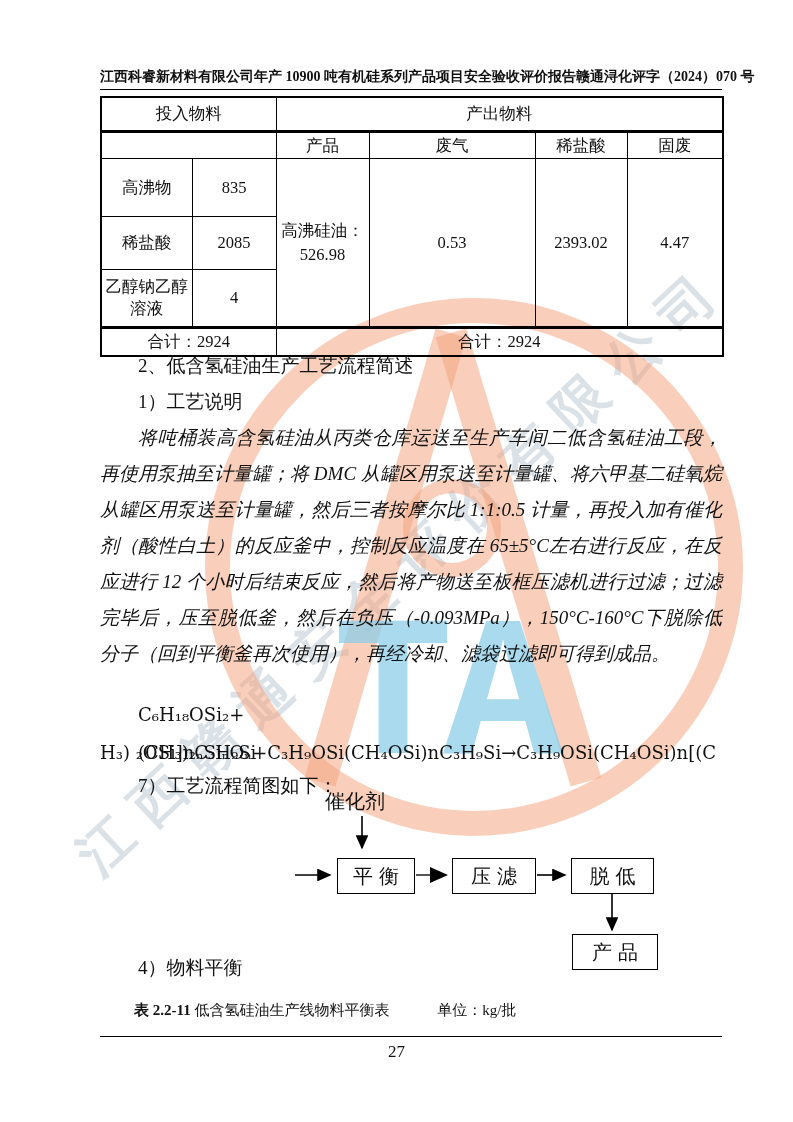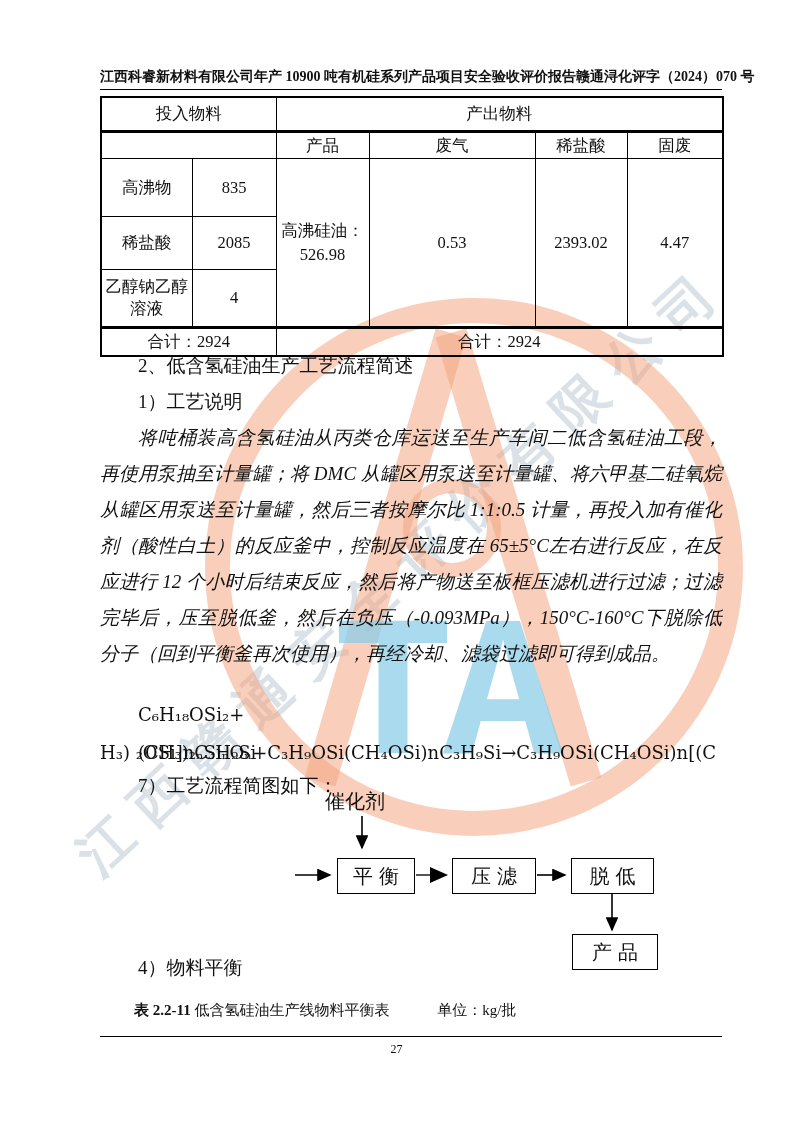--- a/index.html
+++ b/index.html
@@ -44,21 +44,21 @@
   .equation{font-family:"DejaVu Serif","DejaVu Sans",serif;font-size:18px;line-height:38px;}
   
   .diagram{position:absolute;left:92px;top:786px;width:622px;height:196px;font-size:20px;}
   .dbox{position:absolute;border:1.5px solid #000;display:flex;align-items:center;justify-content:center;
     letter-spacing:6px;text-indent:6px;background:transparent;}
   .dlabel{position:absolute;white-space:nowrap;}
   .caption{position:absolute;left:134px;top:992px;font-size:15px;margin-top:9px;}
   .caption b{font-weight:bold;}
   .cap-unit{margin-left:44px;}
   .footer-line{position:absolute;left:100px;top:1036px;width:622px;border-top:1.8px solid #000;}
-  .pagenum{position:absolute;left:0;top:1042px;width:100%;text-align:center;font-size:12px;}
+  .pagenum{position:absolute;left:0;top:1042px;width:100%;text-align:center;font-size:17px;}
 </style>
 </head>
 <body>
 
 <div class="page">
 
   <div class="wm">
     <div class="wm-diag">江西赣通安全评价有限公司</div>
     <div class="wm-ring"></div>
     <svg class="wm-svg" width="793" height="1122">

